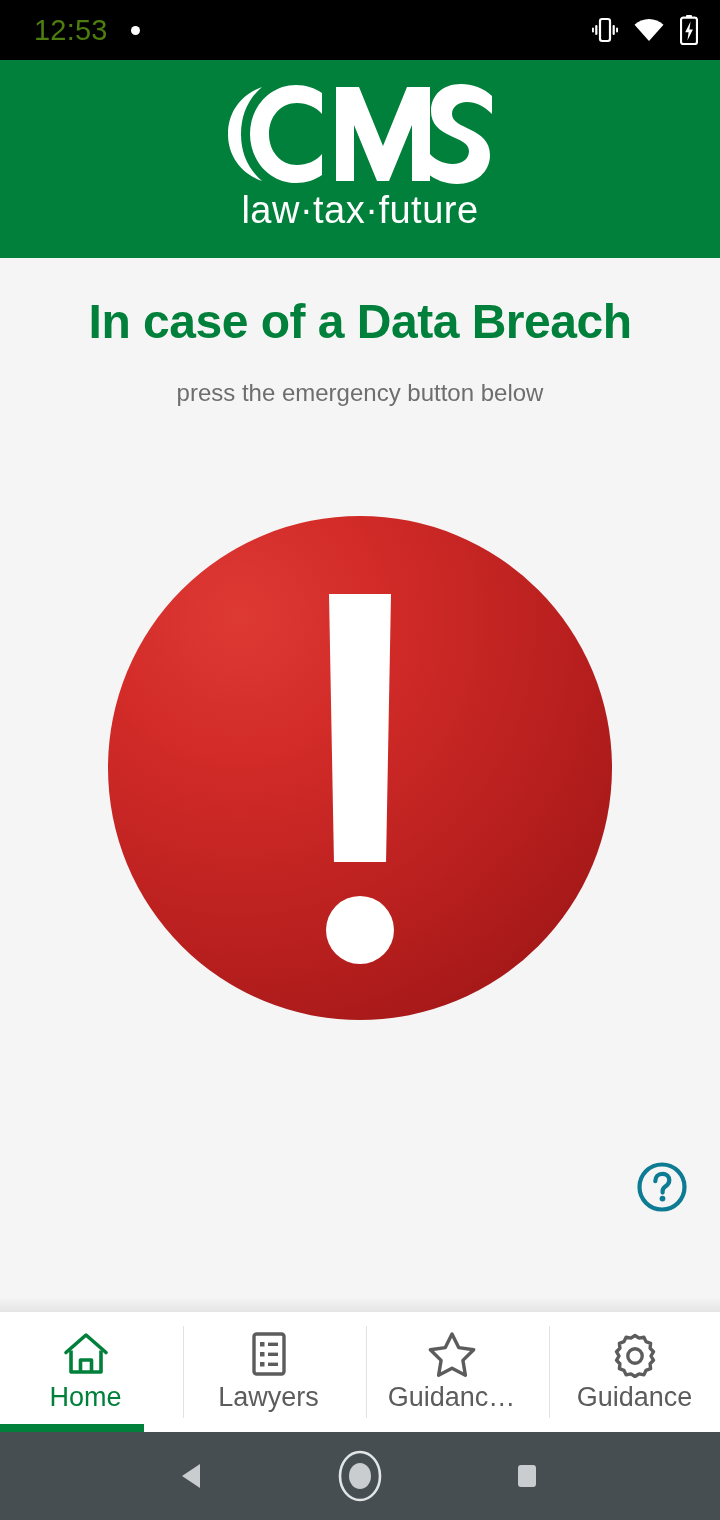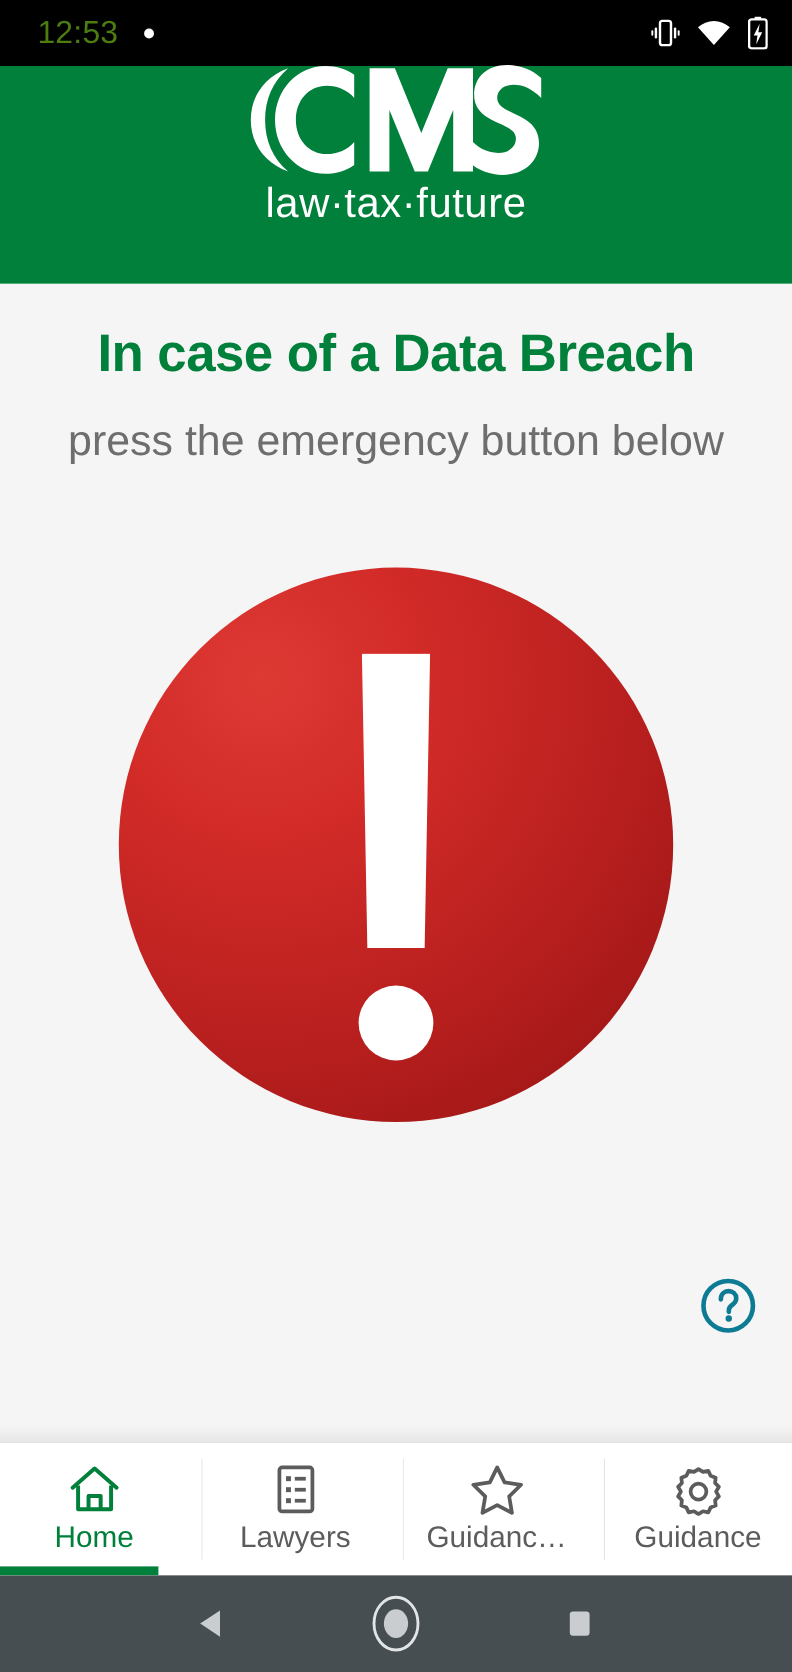--- a/index.html
+++ b/index.html
@@ -36,21 +36,21 @@
     background:#ffffff;
     margin-left:23px;
   }
   #status-spacer { flex:1 1 auto; }
   .status-icon { margin-left:16px; display:flex; align-items:center; }
 
   
   #brand-header {
     flex:0 0 198px;
     background:#00803A;
-    display:flex; align-items:flex-start; justify-content:center;
+    display:flex; align-items:center; justify-content:center;
   }
   #brand-logo-wrap {
     display:flex; flex-direction:column; align-items:center;
     transform:translateY(-2px);
   }
   #brand-wordmark { display:block; }
   #brand-tagline {
     color:#ffffff;
     font-size:38px;
     font-weight:300;
@@ -71,21 +71,21 @@
     margin-top:38px;
     color:#00803A;
     font-size:48px;
     font-weight:700;
     letter-spacing:-0.5px;
     line-height:1.1;
   }
   #subheadline {
     margin-top:30px;
     color:#6E6E6E;
-    font-size:39px;
+    font-size:24px;
     font-weight:400;
     text-align:left;
     line-height:1.2;
   }
 
   #emergency-button {
     position:absolute;
     left:50%; top:258px;
     transform:translateX(-50%);
     width:504px; height:504px;

